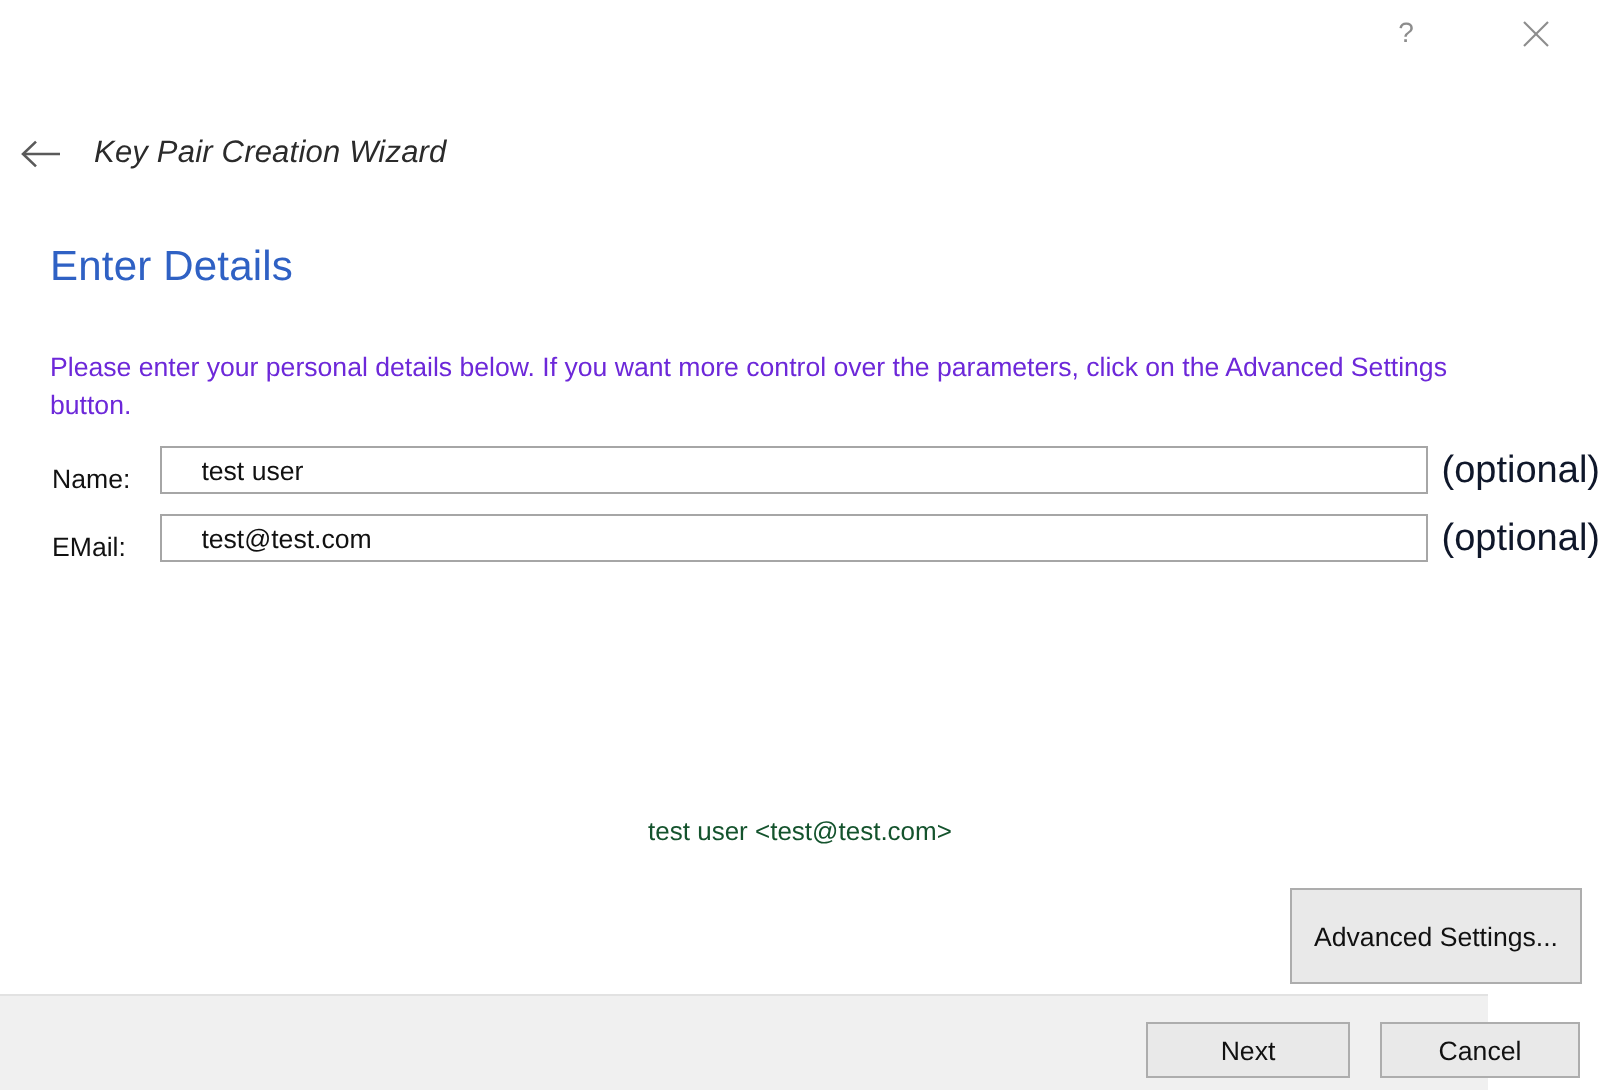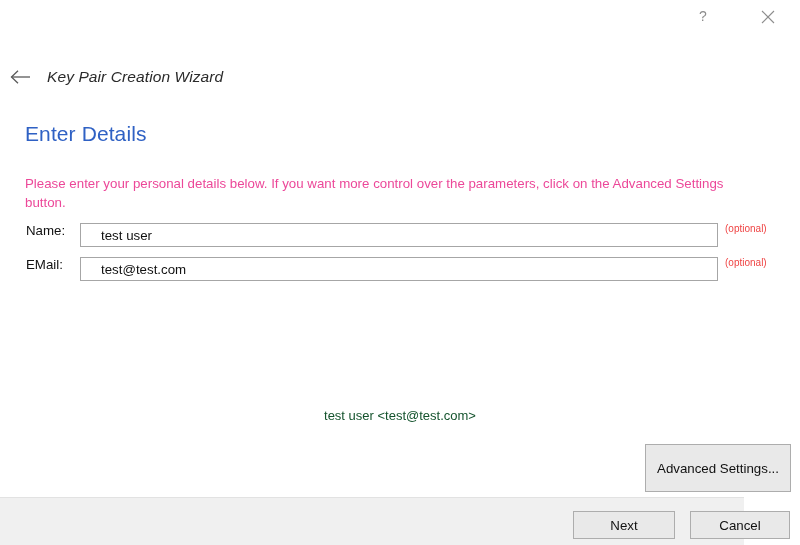--- a/index.html
+++ b/index.html
@@ -91,31 +91,31 @@
     letter-spacing: .1px;
     white-space: nowrap;
   }
   .intro {
     position: absolute;
     top: 62px;
     left: 25px;
     width: 742px;
     font-size: 13.3px;
     line-height: 19px;
-    color: #ec4899;
+    color: #6d28d9;
   }
 
   
   .form-row {
     position: absolute;
     left: 0;
     width: 800px;
     height: 24px;
     display: flex;
-    align-items: flex-start;
+    align-items: flex-end;
   }
   .form-row.name  { top: 111px; }
   .form-row.email { top: 145px; }
 
   .field-label {
     width: 48px;
     margin-left: 26px;
     font-size: 13.3px;
     color: #111111;
     text-align: left;
@@ -130,22 +130,22 @@
     font-family: "Liberation Sans", sans-serif;
     font-size: 13.3px;
     color: #111111;
     padding: 0 20px;
     margin-left: 6px;
     outline: none;
     border-radius: 0;
   }
   .field-suffix {
     margin-left: 7px;
-    font-size: 10px;
-    color: #ef4444;
+    font-size: 19px;
+    color: #0f172a;
     white-space: nowrap;
   }
 
   
   .identity-preview {
     position: absolute;
     top: 296px;
     left: 0;
     width: 800px;
     text-align: center;

